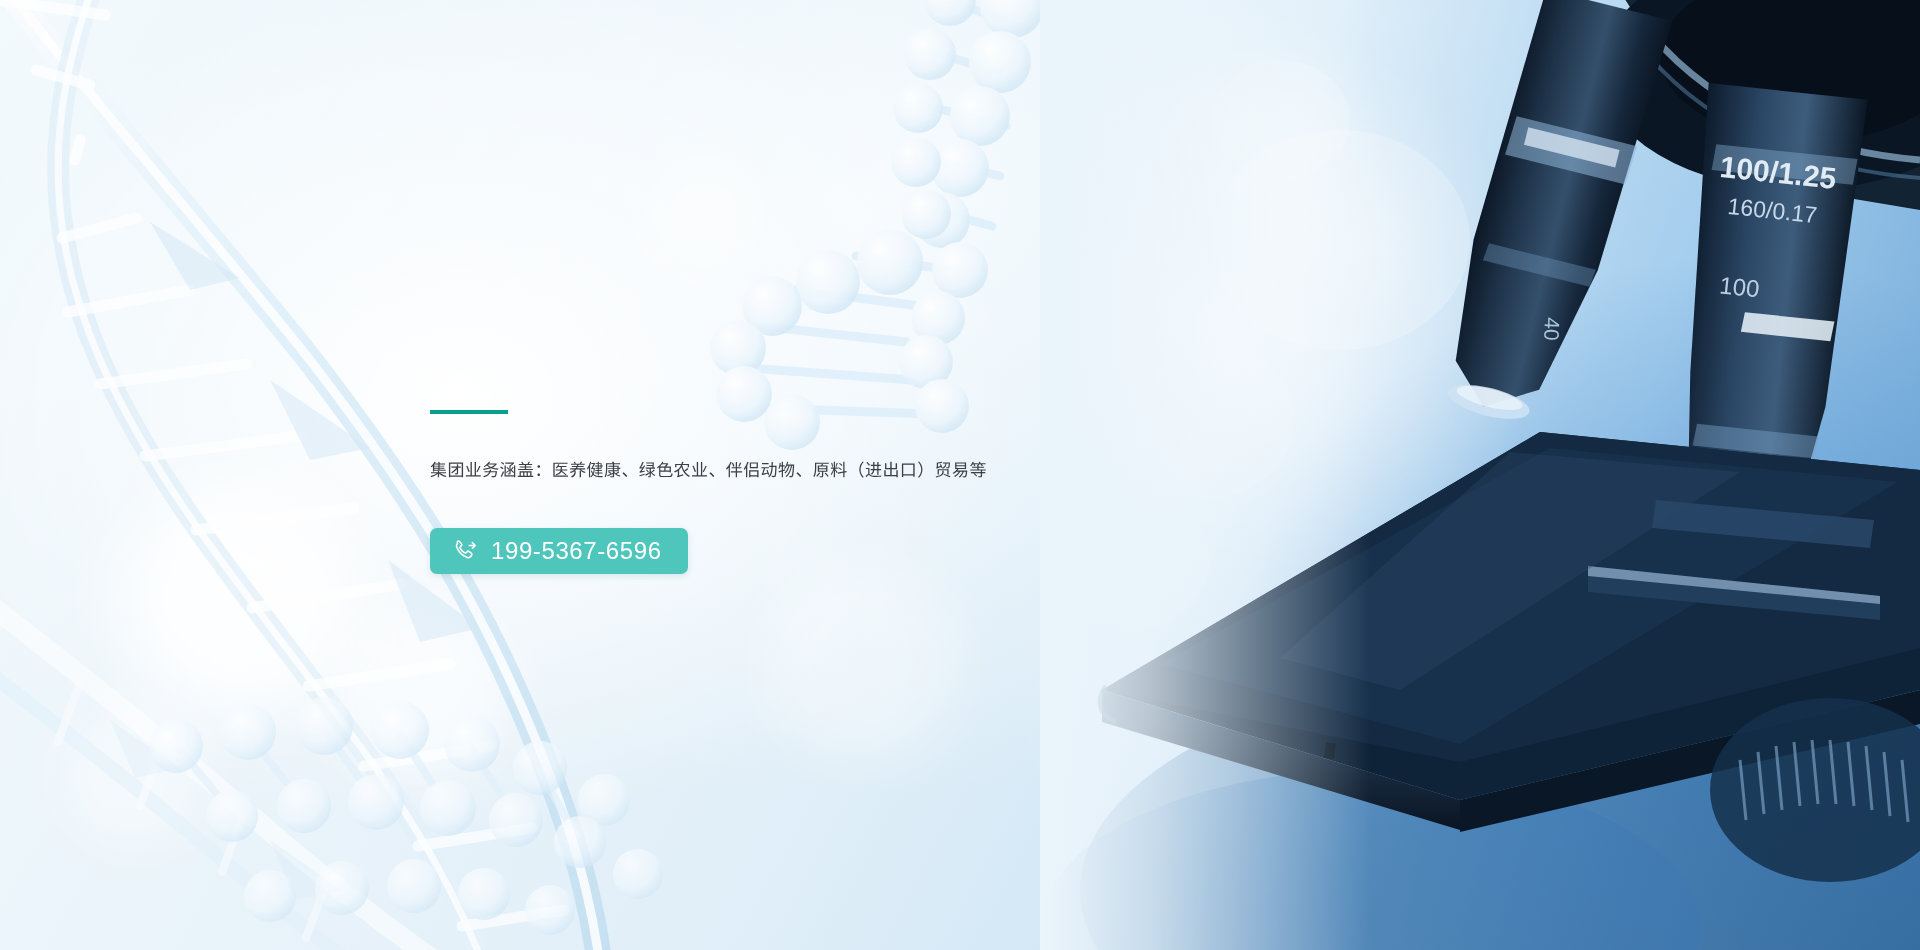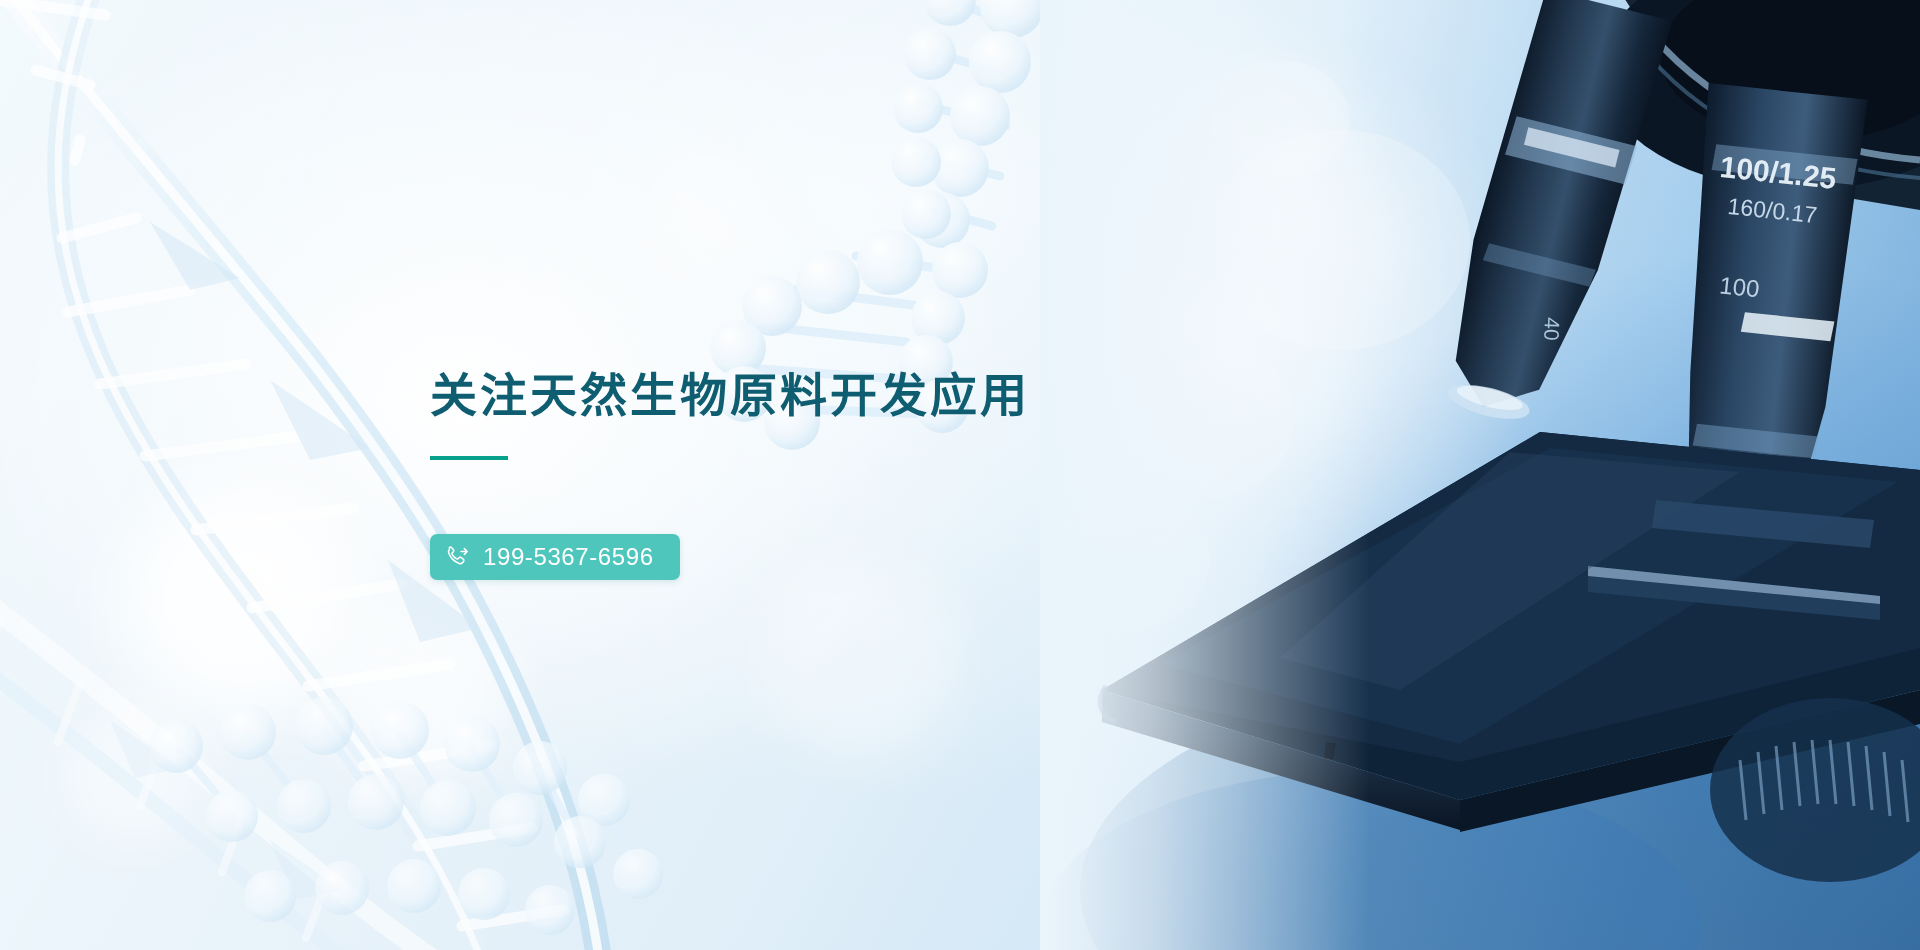--- a/index.html
+++ b/index.html
@@ -111,21 +111,21 @@
     white-space:nowrap;
   }
 
   .tel-btn {
     margin-top:37px;
     align-self:flex-start;
     display:inline-flex;
     align-items:center;
     gap:13px;
     height:46px;
-    padding:0 26px 0 15px;
+    padding:0 26px 0 23px;
     background:#4fc6bb;
     border:none;
     border-radius:7px;
     cursor:pointer;
     box-shadow:0 2px 6px rgba(30,110,120,.14);
   }
   .tel-num {
     color:#ffffff;
     font-size:24px;
     font-weight:400;
@@ -394,25 +394,25 @@
         <ellipse cx="90" cy="560" rx="80" ry="70" fill="#ffffff" opacity=".14"></ellipse>
         <ellipse cx="240" cy="120" rx="70" ry="60" fill="#ffffff" opacity=".18"></ellipse>
       </g>
     </svg>
 
     <div class="scope-fade-left"></div>
   </div>
 
   <div class="content">
 
-    <h1 class="headline">关注天然生物原料开发应用</h1>
 
     <div class="rule"></div>
 
     <div class="lede">
+      <div>集团业务涵盖：医养健康、绿色农业、伴侣动物、原料（进出口）贸易等</div>
     </div>
 
     <button class="tel-btn">
       <svg class="tel-ico" viewBox="0 0 24 24" fill="none">
         <path d="M4.2 3.4c.7-.6 1.7-.5 2.3.2l1.6 2c.5.6.4 1.5-.2 2l-1 .9c-.2.2-.3.5-.2.8.4 1.1 1.1 2.2 2 3.1.9.9 2 1.6 3.1 2 .3.1.6 0 .8-.2l.9-1c.5-.6 1.4-.7 2-.2l2 1.6c.7.6.8 1.6.2 2.3l-.9 1c-.8.9-2.1 1.2-3.2.8-2.2-.8-4.4-2.1-6.2-3.9C5.6 12.9 4.3 10.7 3.5 8.5c-.4-1.1-.1-2.4.8-3.2l-.1.1z" stroke="#ffffff" stroke-width="1.5" stroke-linejoin="round"></path>
         <path d="M15.5 7.2h5.3" stroke="#ffffff" stroke-width="1.6" stroke-linecap="round"></path>
         <path d="M18.6 4.4l2.6 2.8-2.6 2.8" stroke="#ffffff" stroke-width="1.6" stroke-linecap="round" stroke-linejoin="round"></path>
       </svg>
       <span class="tel-num">199-5367-6596</span>
     </button>

